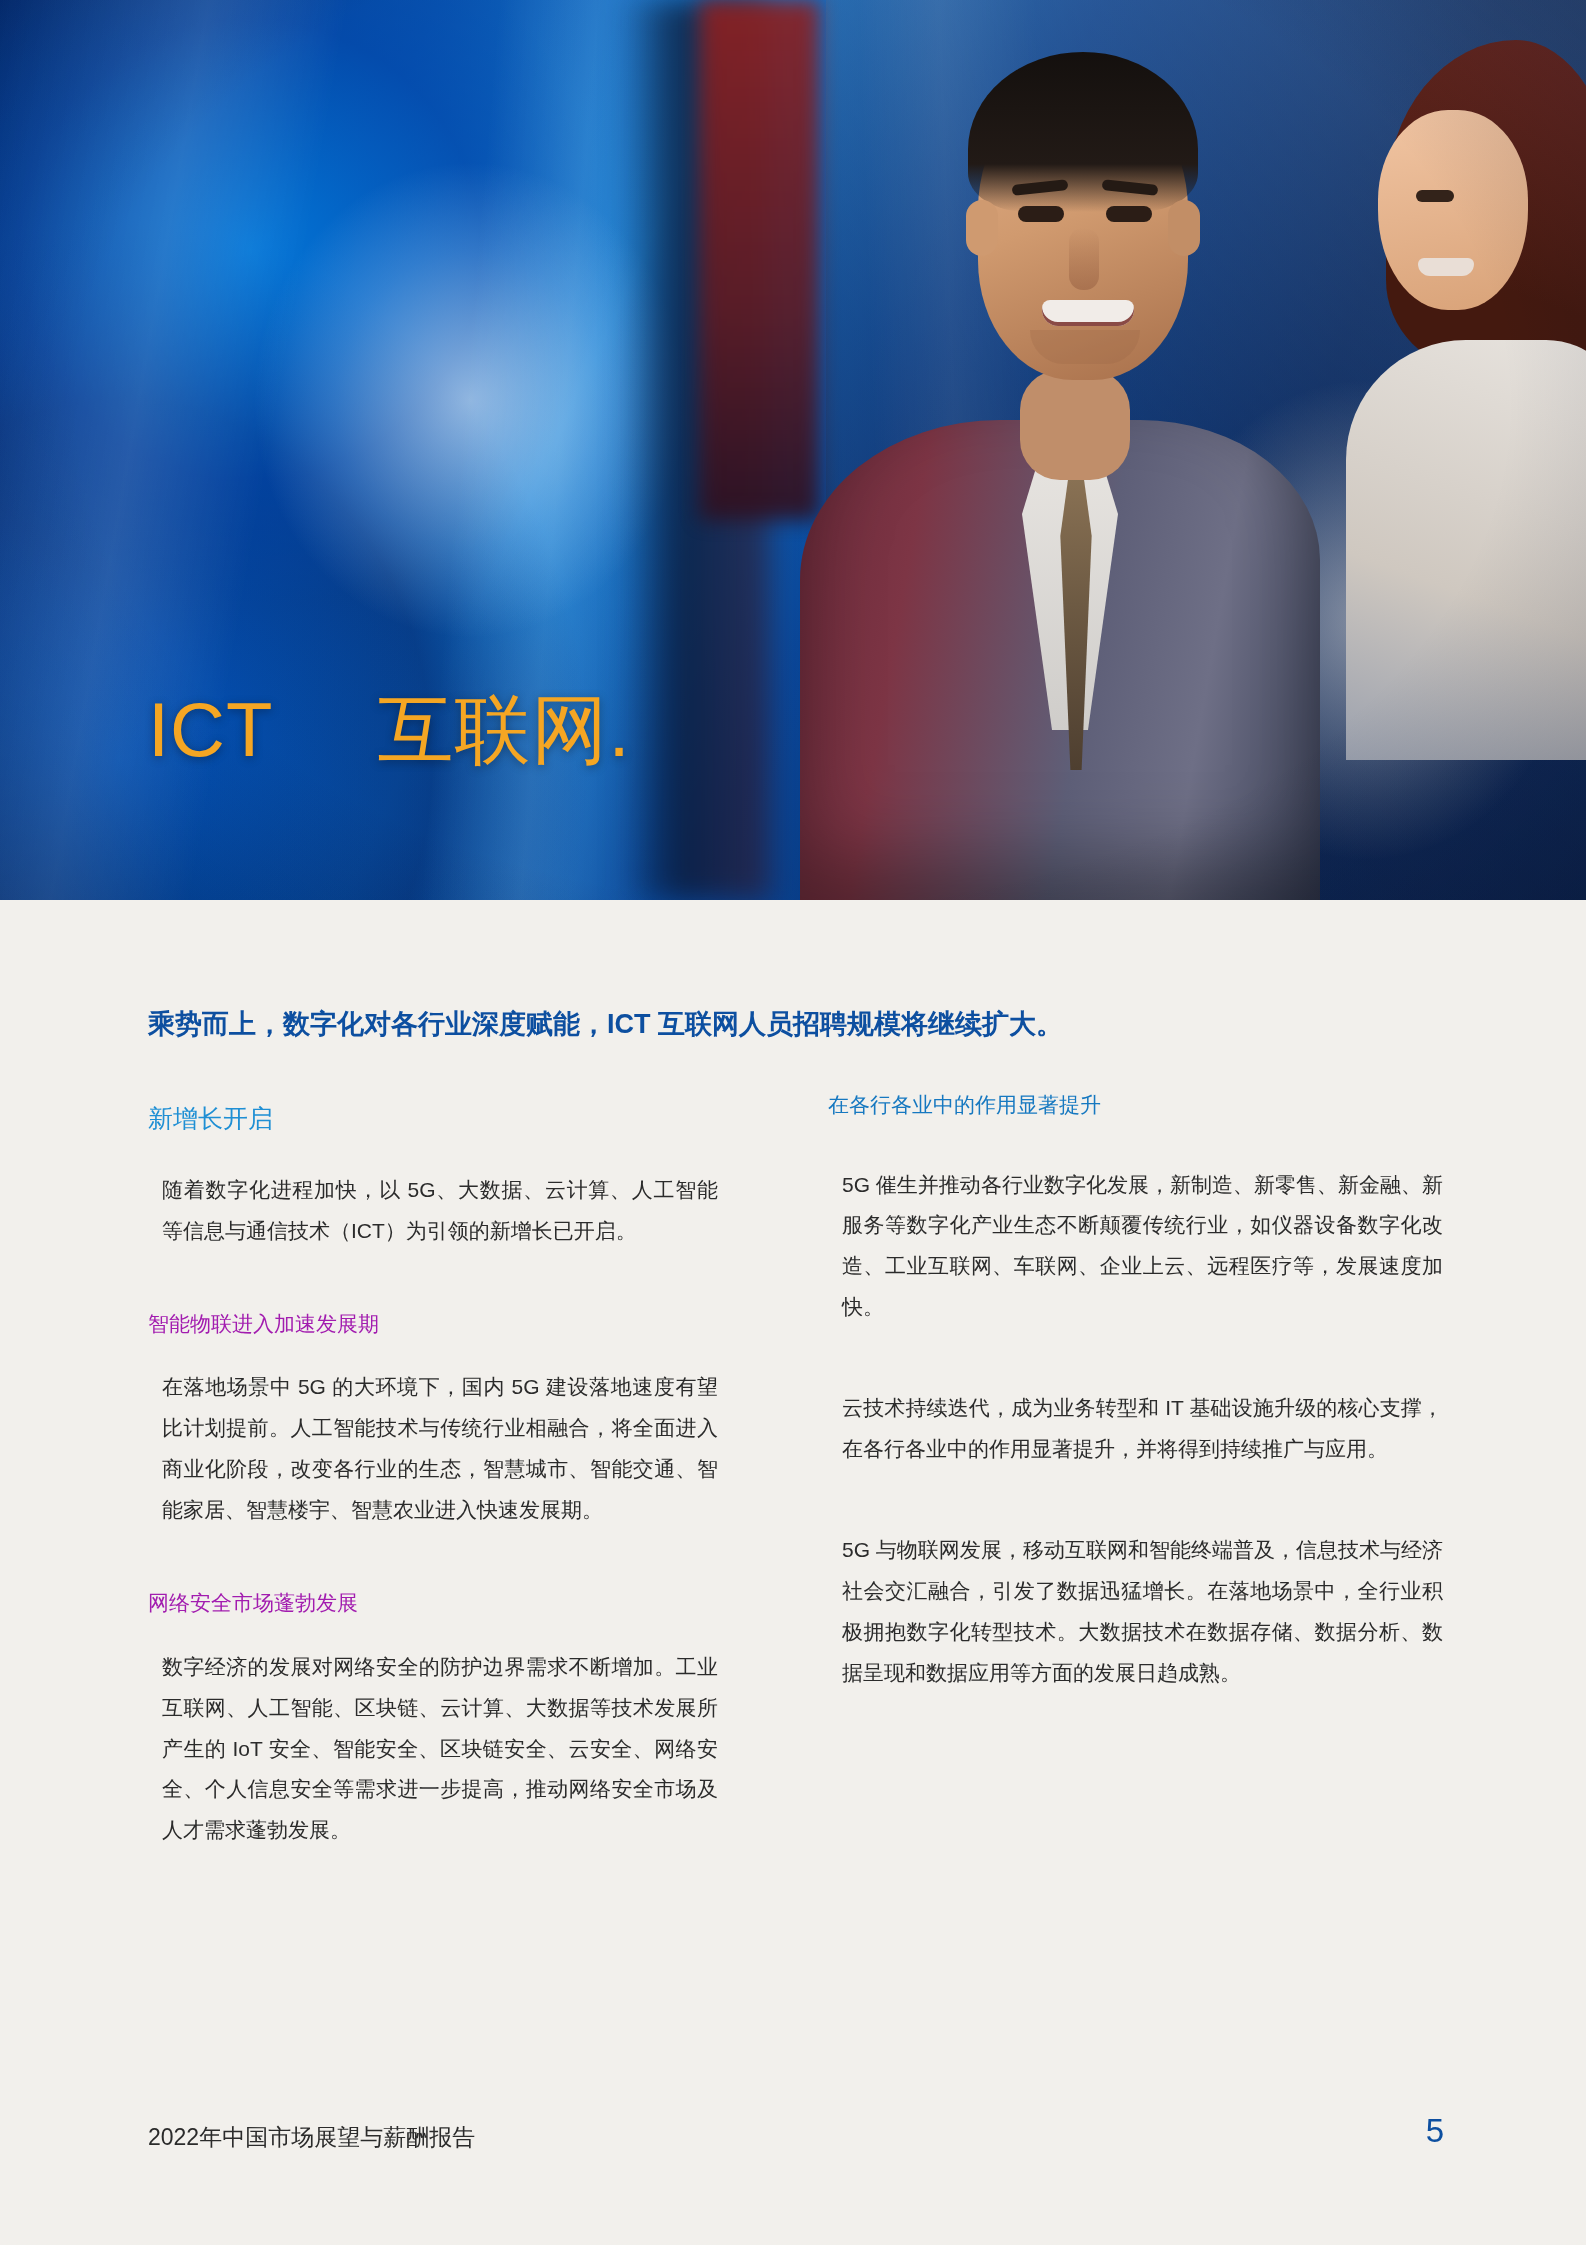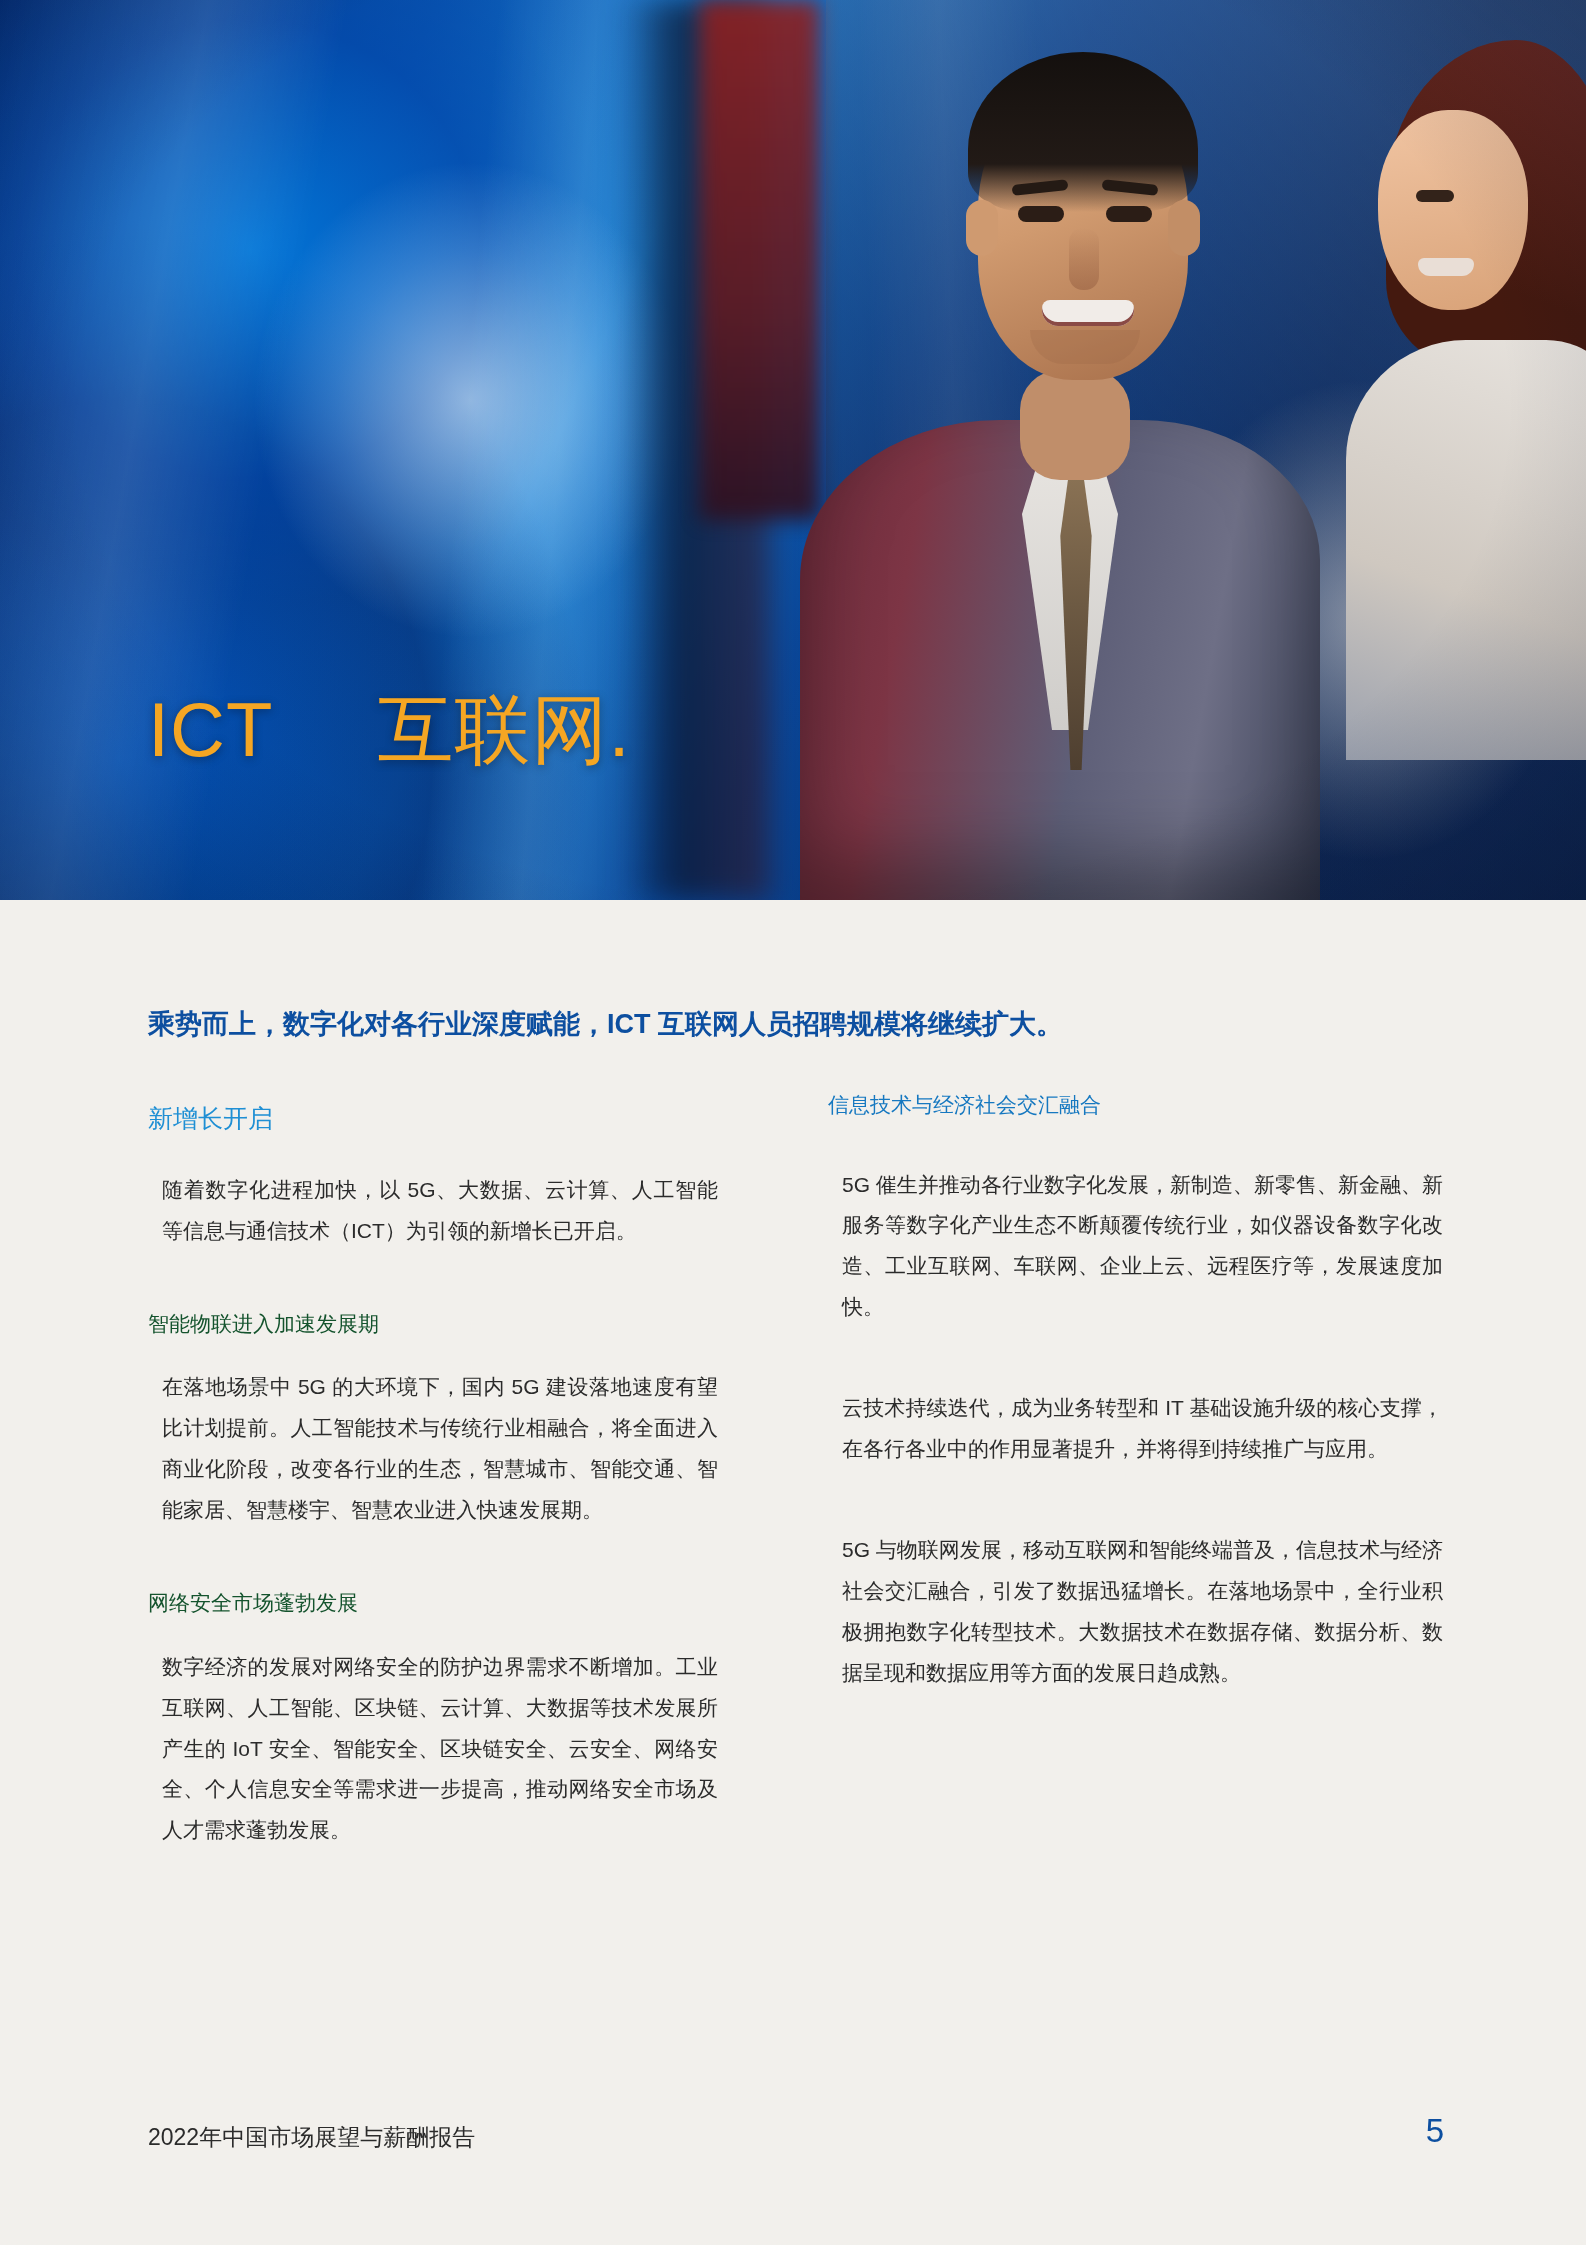--- a/index.html
+++ b/index.html
@@ -179,21 +179,21 @@
   .col-right { left: 828px; width: 615px; }
 
   .sec-head {
     color: #1f8fd4;
     font-size: 25px;
     font-weight: 400;
     margin: 16px 0 34px 0;
     line-height: 1.4;
   }
   .sub-head {
-    color: #14532d;
+    color: #a21caf;
     font-size: 21px;
     font-weight: 400;
     margin: 56px 0 28px 0;
     line-height: 1.5;
   }
   .right-head {
     color: #1678c0;
     font-size: 21px;
     font-weight: 400;
     margin: 4px 0 44px 0;
@@ -277,21 +277,21 @@
     <div class="col col-left">
       <h2 class="sec-head">新增长开启</h2>
       <p class="body">随着数字化进程加快，以 5G、大数据、云计算、人工智能等信息与通信技术（ICT）为引领的新增长已开启。</p>
       <h3 class="sub-head">智能物联进入加速发展期</h3>
       <p class="body">在落地场景中 5G 的大环境下，国内 5G 建设落地速度有望比计划提前。人工智能技术与传统行业相融合，将全面进入商业化阶段，改变各行业的生态，智慧城市、智能交通、智能家居、智慧楼宇、智慧农业进入快速发展期。</p>
       <h3 class="sub-head">网络安全市场蓬勃发展</h3>
       <p class="body">数字经济的发展对网络安全的防护边界需求不断增加。工业互联网、人工智能、区块链、云计算、大数据等技术发展所产生的 IoT 安全、智能安全、区块链安全、云安全、网络安全、个人信息安全等需求进一步提高，推动网络安全市场及人才需求蓬勃发展。</p>
     </div>
 
     <div class="col col-right">
-      <h3 class="right-head">信息技术与经济社会交汇融合</h3>
+      <h3 class="right-head">在各行各业中的作用显著提升</h3>
       <p class="body">5G 催生并推动各行业数字化发展，新制造、新零售、新金融、新服务等数字化产业生态不断颠覆传统行业，如仪器设备数字化改造、工业互联网、车联网、企业上云、远程医疗等，发展速度加快。</p>
       <p class="body">云技术持续迭代，成为业务转型和 IT 基础设施升级的核心支撑，在各行各业中的作用显著提升，并将得到持续推广与应用。</p>
       <p class="body">5G 与物联网发展，移动互联网和智能终端普及，信息技术与经济社会交汇融合，引发了数据迅猛增长。在落地场景中，全行业积极拥抱数字化转型技术。大数据技术在数据存储、数据分析、数据呈现和数据应用等方面的发展日趋成熟。</p>
     </div>
   </div>
 
   <div class="footer-left">2022年中国市场展望与薪酬报告</div>
   <div class="footer-right">5</div>
 
 </div>

